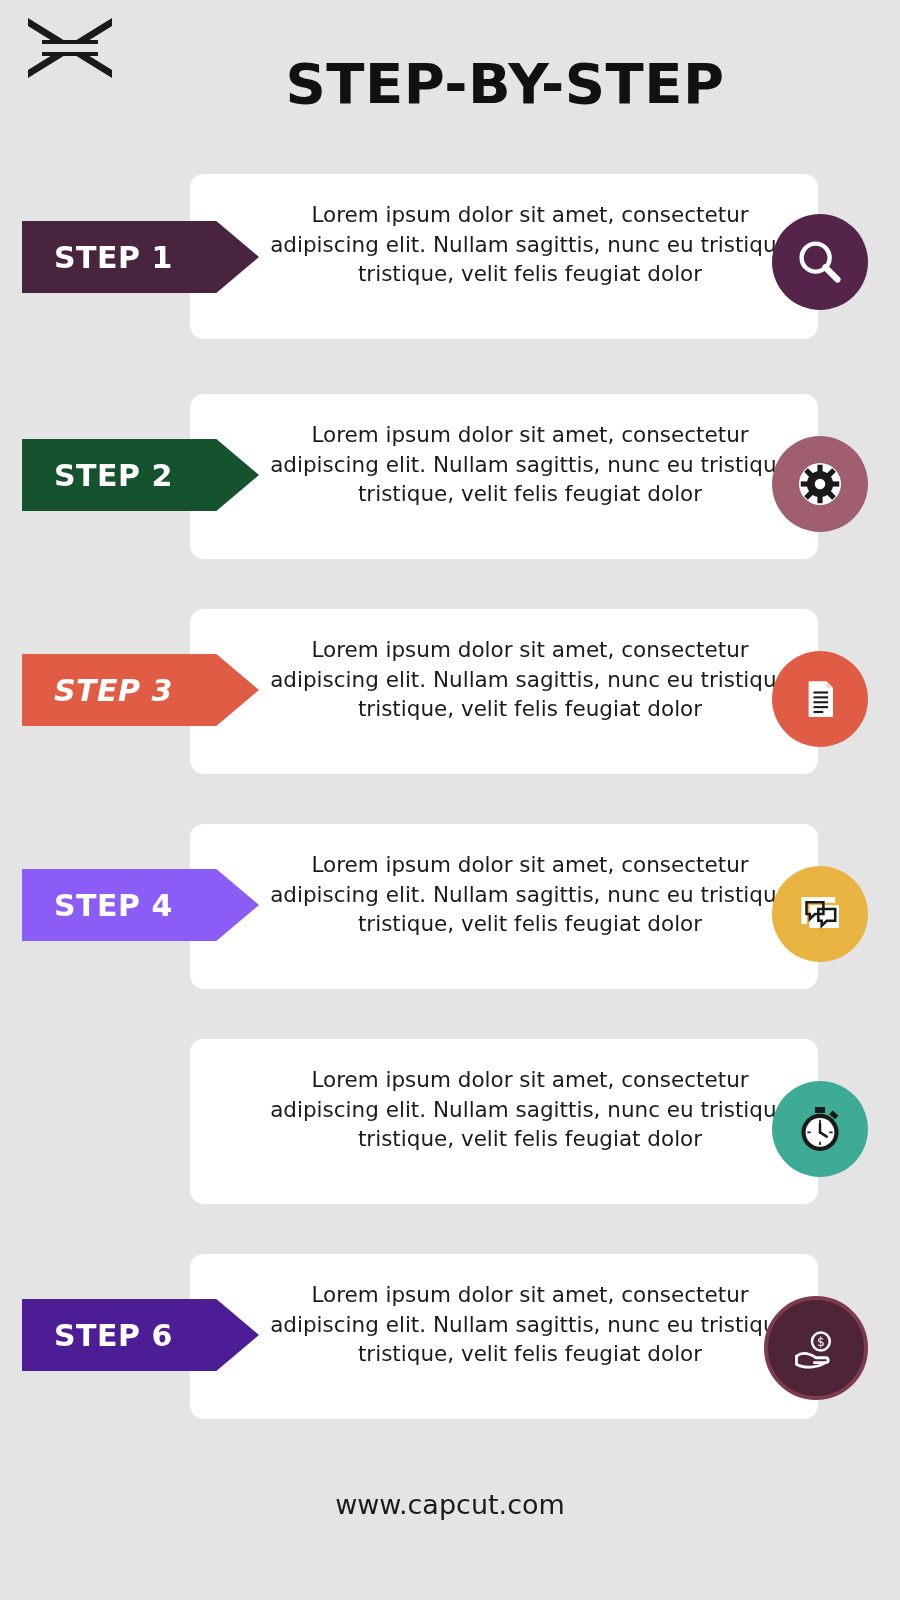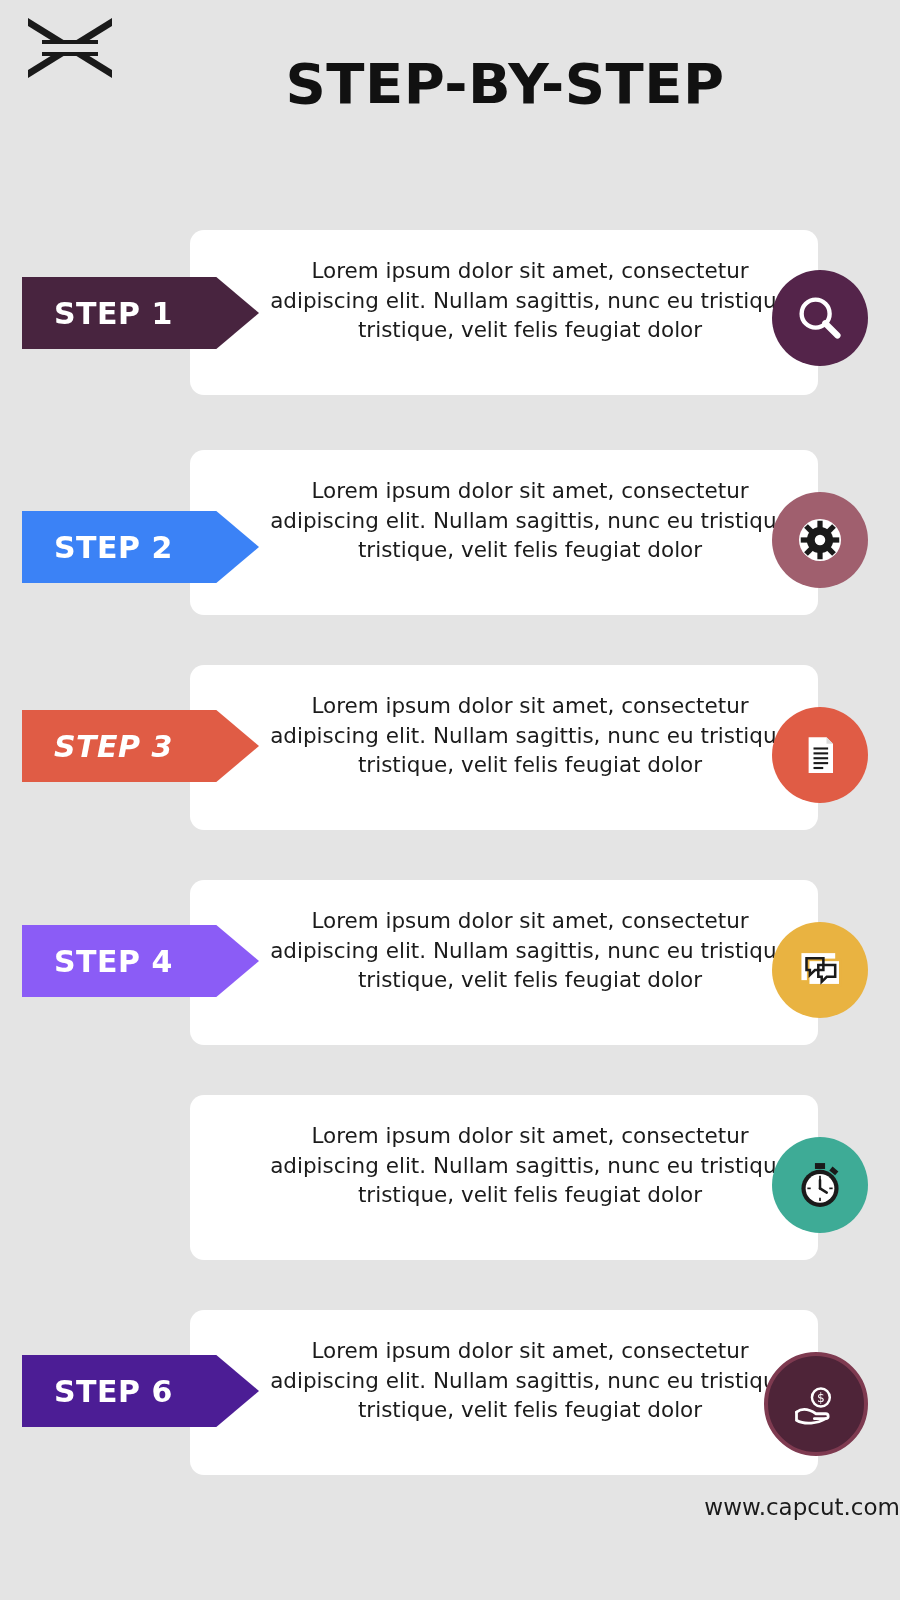--- a/index.html
+++ b/index.html
@@ -11,21 +11,21 @@
     height: 1600px;
     background: #e4e4e4;
     font-family: "DejaVu Sans", "Liberation Sans", sans-serif;
     position: relative;
     overflow: hidden;
   }
 
   
   .header {
     position: relative;
-    height: 230px;
+    height: 174px;
   }
   .brand-logo {
     position: absolute;
     left: 22px;
     top: 14px;
     width: 96px;
     height: 68px;
   }
   .title-block {
     position: absolute;
@@ -108,22 +108,22 @@
   .row-1 .card       { top: 0px; }
   .row-1 .banner     { top: 47px; }
   .row-1 .icon-circle{ top: 40px; }
 
   
   .footer {
     position: absolute;
     left: 0;
     right: 0;
     bottom: 80px;
-    text-align: right;
-    font-size: 23px;
+    text-align: center;
+    font-size: 27px;
     color: #1b1b1b;
   }
 </style>
 </head>
 <body>
 
 <div class="header">
   <div class="brand-logo">
     <svg viewBox="0 0 96 68" width="96" height="68">
       <path d="M6 4 L90 56 L90 64 L6 12 Z" fill="#1a1a1a"></path>
@@ -152,21 +152,21 @@
         <circle cx="27" cy="27" r="16" fill="none" stroke="#ffffff" stroke-width="5"></circle>
         <line x1="38" y1="38" x2="52" y2="52" stroke="#ffffff" stroke-width="7" stroke-linecap="round"></line>
       </svg>
     </div>
   </div>
 
   <div class="step-row">
     <div class="card">
       <div class="card-text">Lorem ipsum dolor sit amet, consectetur adipiscing elit. Nullam sagittis, nunc eu tristique tristique, velit felis feugiat dolor</div>
     </div>
-    <div class="banner" style="background:#3b82f6;margin-top:16px;">
+    <div class="banner" style="background:#14532d;">
       <span class="banner-label">STEP 2</span>
     </div>
     <div class="icon-circle" style="background:#a05f6e;">
       <svg viewBox="0 0 64 64" width="56" height="56">
         <circle cx="32" cy="32" r="24" fill="#ffffff"></circle>
         <g fill="#1a1a1a">
           <circle cx="32" cy="32" r="15"></circle>
         </g>
         <g stroke="#1a1a1a" stroke-width="6">
           <line x1="32" y1="10" x2="32" y2="20"></line>

